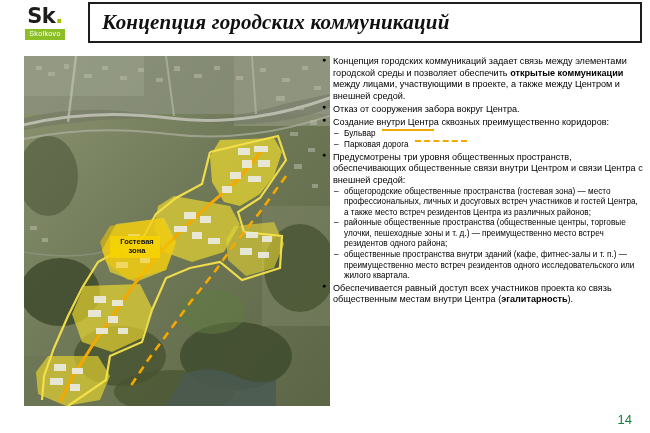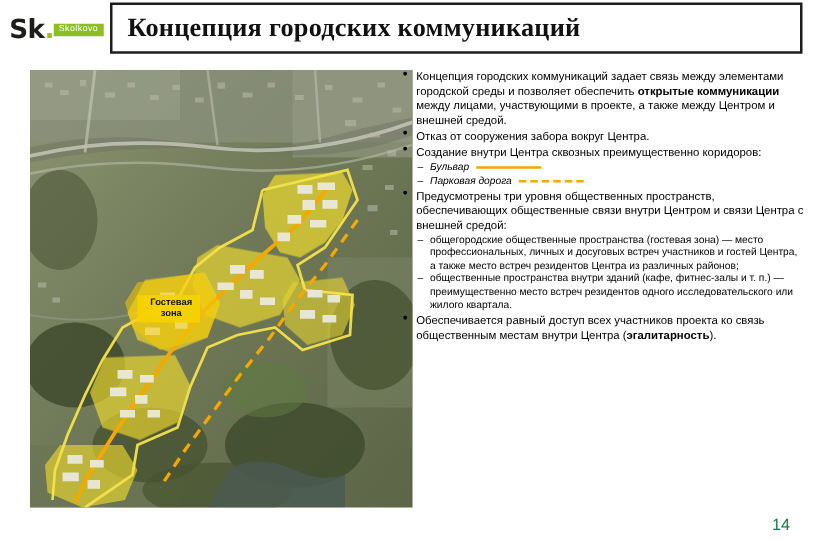--- a/index.html
+++ b/index.html
@@ -22,20 +22,21 @@
     width: 650px;
     height: 46px;
   }
   .logo-box {
     position: absolute;
     left: 8px; top: 2px;
     width: 74px;
     height: 42px;
     background: #ffffff;
     display: flex;
+    flex-direction: column;
     align-items: center;
     justify-content: center;
   }
   .logo-mark {
     font-family: "DejaVu Sans", sans-serif;
     font-size: 21px;
     font-weight: bold;
     color: #1d1d1b;
     letter-spacing: -0.5px;
     line-height: 1;
@@ -62,20 +63,21 @@
     display: flex;
     align-items: center;
     padding-left: 12px;
   }
   .slide-title {
     font-family: "Liberation Serif", serif;
     font-size: 21px;
     font-weight: bold;
     color: #111111;
     letter-spacing: 0.2px;
+    font-style: italic;
   }
 
   
   .map-panel {
     position: absolute;
     left: 24px;
     top: 56px;
     width: 306px;
     height: 350px;
     background: #6f7a58;
@@ -127,23 +129,22 @@
     content: "\2013";
     position: absolute;
     left: 1px;
     top: 0;
     color: #000;
   }
   .bold { font-weight: bold; text-align: center; }
 
   .legend-line-row {
     display: flex;
-    align-items: center;
+    align-items: flex-start;
     gap: 6px;
-    font-style: italic;
   }
   .legend-swatch {
     display: inline-block;
     width: 52px;
     height: 0;
     border-top: 2.5px solid #f5a800;
     flex: none;
   }
   .legend-swatch.dashed {
     border-top: 2.5px dashed #f5a800;
@@ -335,20 +336,21 @@
             <span class="legend-swatch dashed"></span>
           </div>
         </li>
       </ul>
     </li>
 
     <li>
       <span>Предусмотрены три уровня общественных пространств, обеспечивающих общественные связи внутри Центром и связи Центра с внешней средой:</span>
       <ul class="lvl2">
         <li>общегородские общественные пространства (гостевая зона) — место профессиональных, личных и досуговых встреч участников и гостей Центра, а также место встреч резидентов Центра из различных районов;</li>
+        <li>районные общественные пространства (общественные центры, торговые улочки, пешеходные зоны и т. д.) — преимущественно место встреч резидентов одного района;</li>
         <li>общественные пространства внутри зданий (кафе, фитнес-залы и т. п.) — преимущественно место встреч резидентов одного исследовательского или жилого квартала.</li>
       </ul>
     </li>
 
     <li>
       <span>Обеспечивается равный доступ всех участников проекта ко связь общественным местам внутри Центра (</span><span class="bold">эгалитарность</span><span>).</span>
     </li>
 
   </ul>
 </div>

